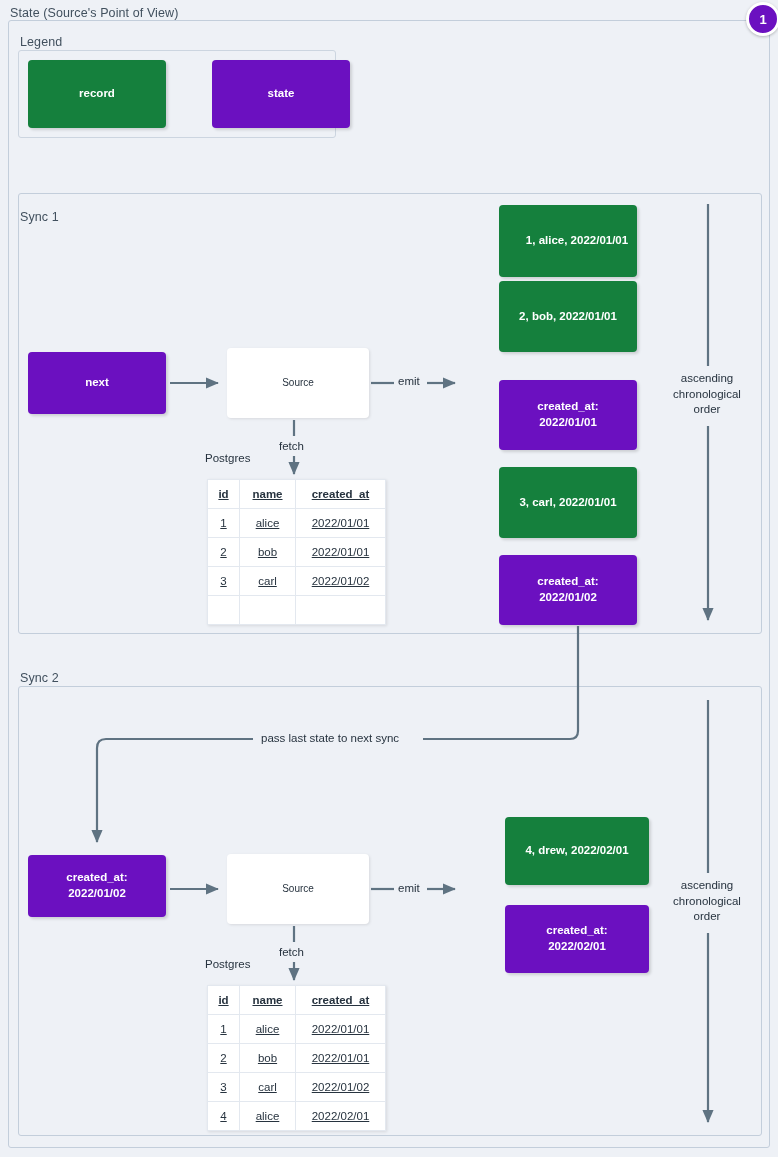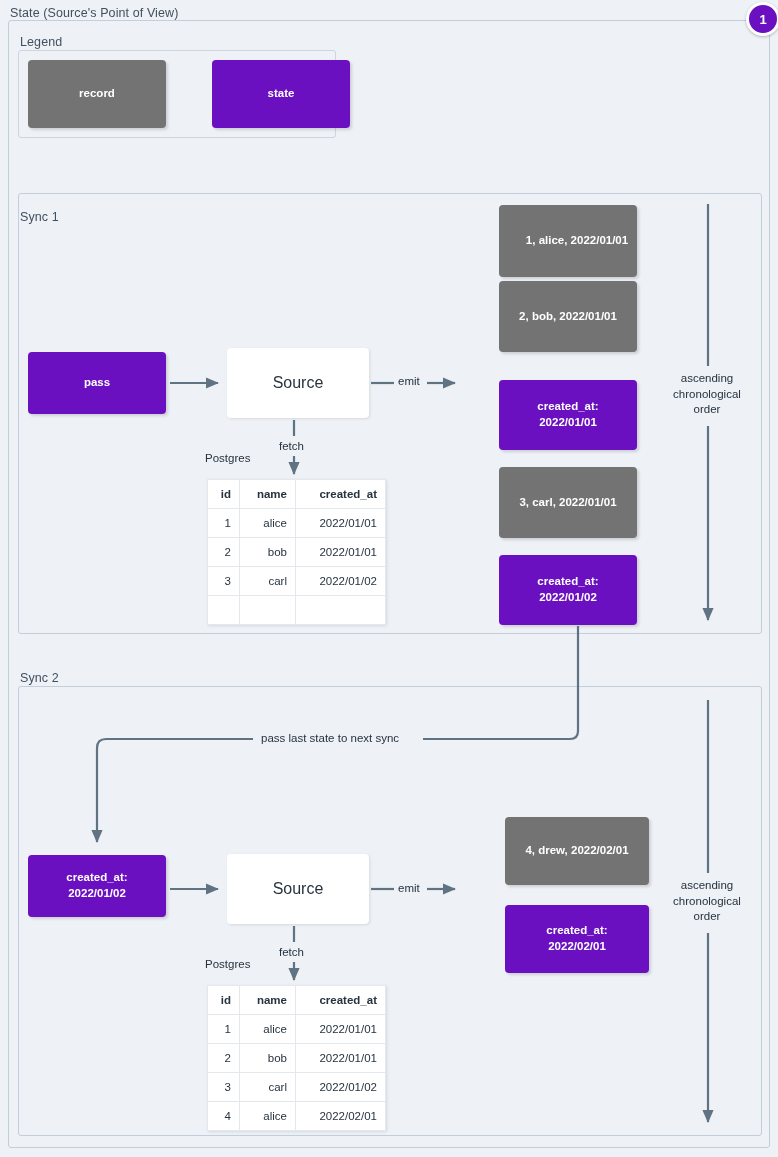--- a/index.html
+++ b/index.html
@@ -52,27 +52,27 @@
     align-items: center;
     justify-content: center;
     text-align: center;
     font-size: 11.5px;
     line-height: 1.35;
     font-weight: bold;
     color: #ffffff;
     box-shadow: 2px 2px 3px rgba(0,0,0,.14);
     padding: 2px 6px;
   }
-  .node.record { background: #737373; }
+  .node.record { background: #15803d; }
   .node.state  { background: #6b10c0; }
   .node.plain  {
     background: #ffffff;
     color: #27333f;
     font-weight: normal;
-    font-size: 16px;
+    font-size: 10px;
     box-shadow: 1px 1px 3px rgba(0,0,0,.10);
   }
 
   
   #legend-record { left: 28px;  top: 60px;  width: 138px; height: 68px; }
   #legend-state  { left: 185px; top: 60px;  width: 138px; height: 68px; margin-left: 27px; }
 
   
   #s1-null   { left: 28px;  top: 352px; width: 138px; height: 62px; }
   #s1-source { left: 227px; top: 348px; width: 142px; height: 70px; }
@@ -95,23 +95,24 @@
     border-collapse: collapse;
     background: #ffffff;
     font-size: 11.5px;
     color: #27333f;
     box-shadow: 1px 1px 3px rgba(0,0,0,.10);
   }
   .pg-table td, .pg-table th {
     border: 1px solid #e3e8ef;
     height: 29px;
     padding: 0 8px;
-    text-align: right;
+    text-align: center;
     font-weight: normal;
     white-space: nowrap;
+    text-decoration: underline;
   }
   .pg-table th { font-weight: bold; }
   .pg-table .c-id   { width: 32px; }
   .pg-table .c-name { width: 56px; }
   .pg-table .c-date { width: 90px; }
 
   #s1-table { left: 207px; top: 479px; }
   #s2-table { left: 207px; top: 985px; }
 
   .tbl-caption {
@@ -184,21 +185,21 @@
   <div class="group-box" id="outer-box"></div>
 
   <div class="group-label" id="legend-label">Legend</div>
   <div class="group-box" id="legend-box"></div>
   <div class="node record" id="legend-record">record</div>
   <div class="node state" id="legend-state">state</div>
 
   <div class="group-label" id="sync1-label">Sync 1</div>
   <div class="group-box" id="sync1-box"></div>
 
-  <div class="node state" id="s1-null">pass</div>
+  <div class="node state" id="s1-null">next</div>
   <div class="node plain" id="s1-source">Source</div>
 
   <div class="edge-label" id="s1-emit">emit</div>
   <div class="edge-label" id="s1-fetch">fetch</div>
   <div class="tbl-caption" id="s1-pg-label">Postgres</div>
 
   <table class="pg-table" id="s1-table">
     <thead>
       <tr>
         <th class="c-id">id</th>

